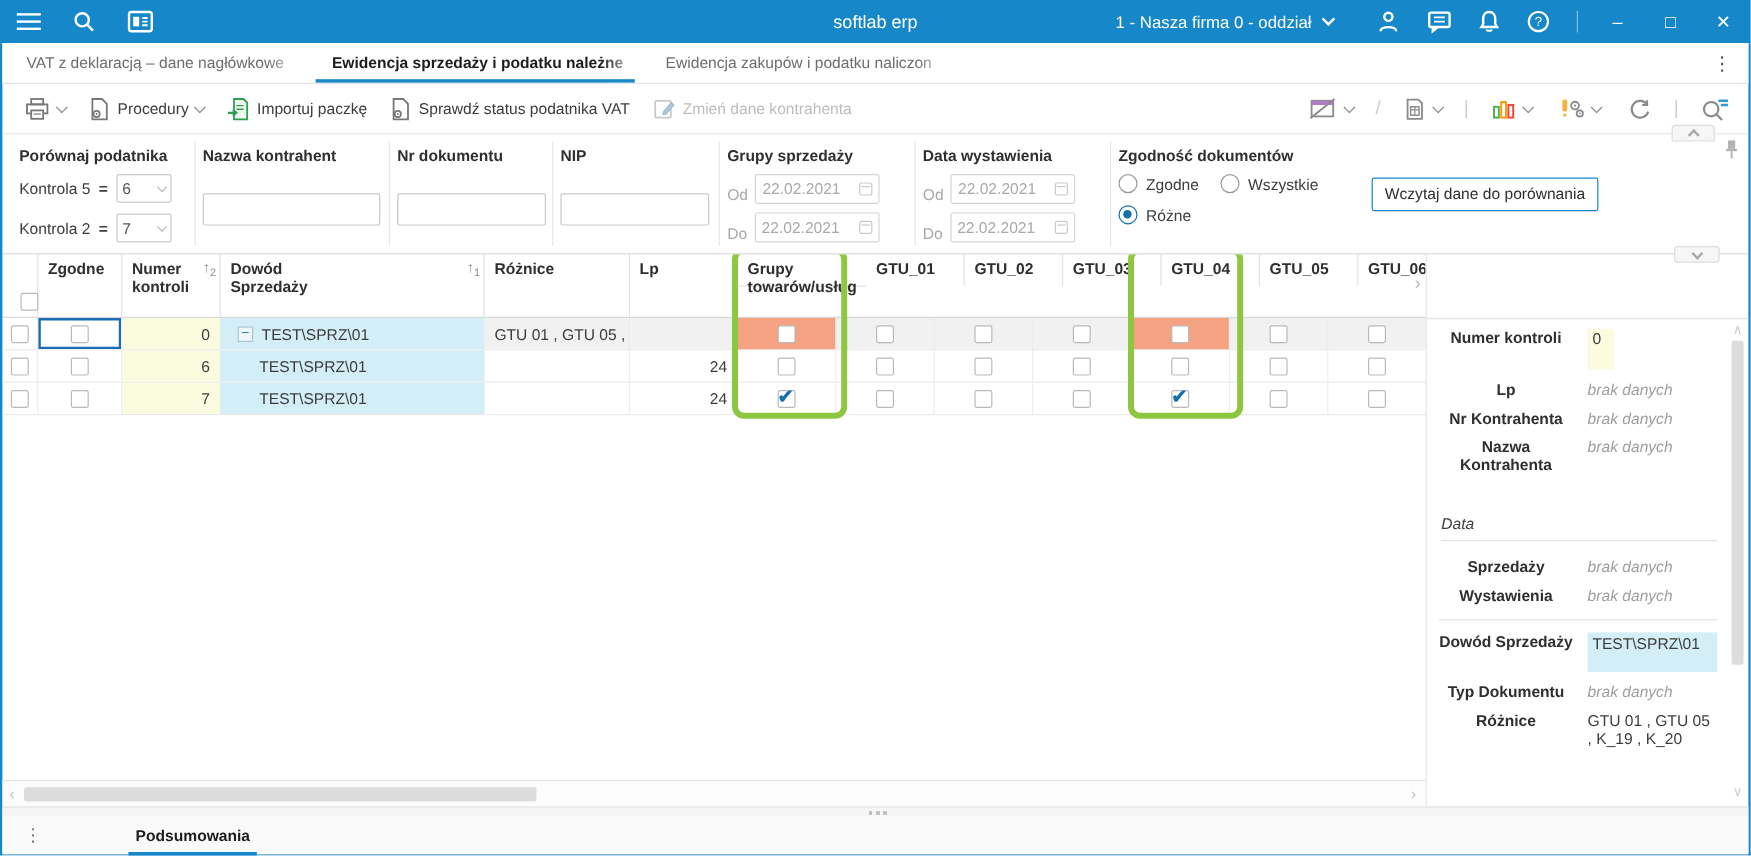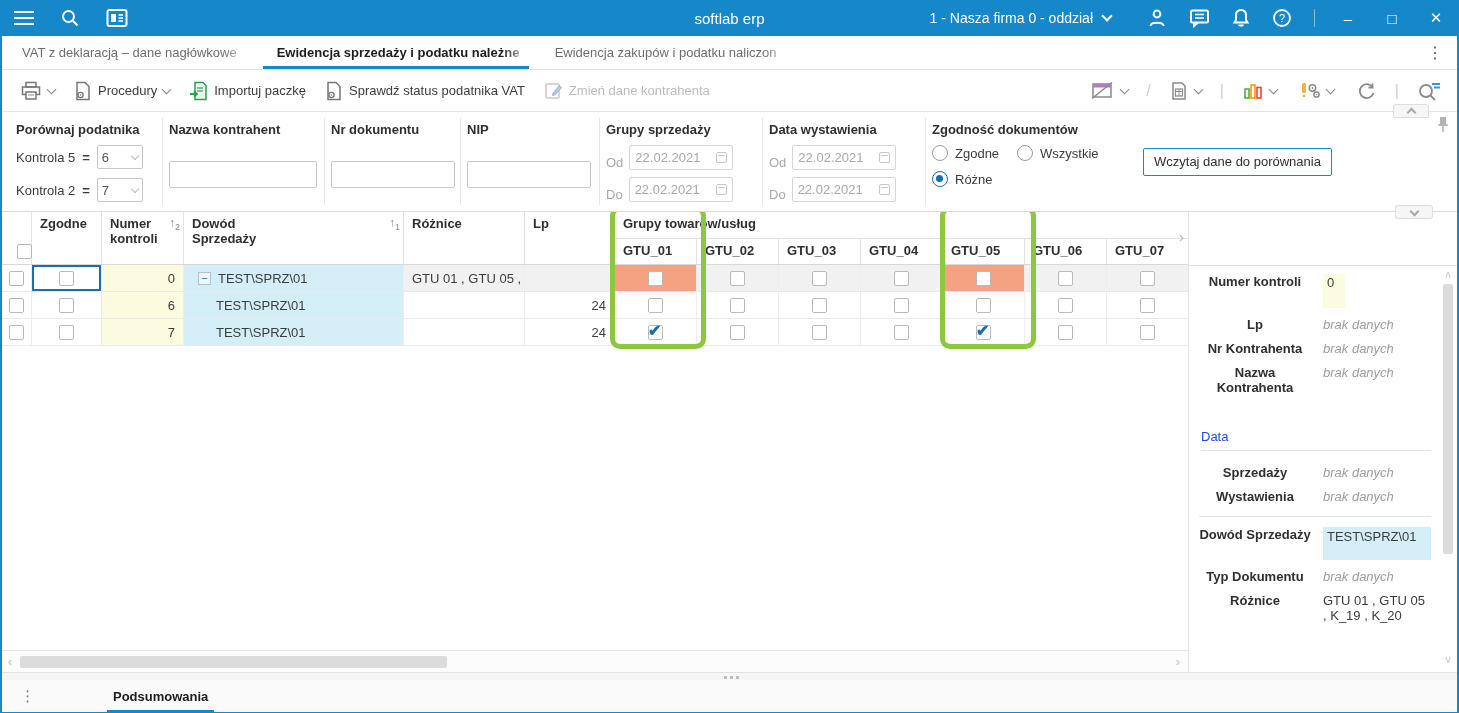--- a/index.html
+++ b/index.html
@@ -69,21 +69,21 @@
   .gridwrap { width:1186px; position:relative; overflow:hidden; }
   .grid { width:1210px; }
   .hrow, .trow { display:flex; }
   .c { flex:none; border-right:1px solid #ededed; overflow:hidden; white-space:nowrap; }
   .col-sel{width:30px}.col-zg{width:70px}.col-num{width:82px}.col-dow{width:220px}.col-roz{width:121px}.col-lp{width:90px}.col-gtu{width:82px}
   .hrow { height:53px; border-bottom:1px solid #d8d8d8; font-weight:bold; color:#2f2f2f; }
   .hcell { padding:4px 8px; position:relative; border-right:1px solid #e2e2e2; }
   .hcell .l2 { display:block; }
   .sort { position:absolute; top:4px; right:3px; font-weight:normal; color:#8a8a8a; font-size:12px; }
   .sort sub { font-size:9px; }
-  .gtuhead { display:flex; flex-direction:column;justify-content:space-between; }
+  .gtuhead { display:flex; flex-direction:row;justify-content:space-between; }
   .gtuhead .gh-top { height:27px; border-bottom:1px solid #e2e2e2; padding:4px 8px; }
   .gtuhead .gh-cols { display:flex; height:26px; }
   .gtuhead .gh-cols span { width:82px; padding:4px 8px; border-right:1px solid #e2e2e2; }
   .hdr-overflow { position:absolute; right:4px; top:16px; color:#b5b5b5; font-size:15px; cursor:pointer; }
   .selall { margin:28px 0 0 7px; }
   .trow { height:27px; border-bottom:1px solid #eaeaea; align-items:stretch; }
   .c.cell { display:flex; align-items:center; padding:0 8px; }
   .c.center { justify-content:center; }
   .c.right { justify-content:flex-end; }
   .cb { width:15px; height:15px; border:1px solid #b9b9b9; border-radius:2px; background:#fff; display:inline-block; position:relative; flex:none; cursor:pointer; }
@@ -108,21 +108,21 @@
   
   .details { width:269px; border-left:1px solid #e6e6e6; position:relative; }
   .d-spacer { height:54px; border-bottom:1px solid #e0e0e0; }
   .d-body { padding:8px 26px 0 10px; }
   .drow2 { display:flex; gap:12px; margin-bottom:9px; }
   .dlabel { width:112px; text-align:center; font-weight:bold; color:#2f2f2f; flex:none; }
   .dvalue { flex:1; color:#3c3c3c; }
   .muted { color:#9e9e9e; font-style:italic; }
   .chip-y { background:#fbfbdf; padding:1px 6px 18px 4px; min-width:22px; display:inline-block; }
   .chip-c { background:#d3eef7; padding:2px 6px 16px 4px; display:inline-block; min-width:108px; }
-  .d-section { color:#1d4ed8; margin:34px 0 4px 2px; padding-bottom:6px; border-bottom:1px solid #e3e3e3; }
+  .d-section { color:#404040; margin:34px 0 4px 2px; padding-bottom:6px; border-bottom:1px solid #e3e3e3;font-style:italic; }
   .d-div { border-bottom:1px solid #e3e3e3; margin:12px 0 10px; }
   .vscroll { position:absolute; right:2px; top:56px; bottom:6px; width:14px; }
   .vs-arrow { position:absolute; left:0; right:0; text-align:center; color:#ccc; font-size:11px; cursor:pointer; }
   .vs-thumb { position:absolute; left:2px; width:10px; top:16px; height:270px; background:#dcdcdc; border-radius:2px; cursor:pointer; }
 
   
   .splitter { height:8px; background:#f5f5f5; border-top:1px solid #e2e2e2; position:relative; }
   .grip { position:absolute; left:722px; top:3px; width:16px; height:3px; background:repeating-linear-gradient(to right,#bdbdbd 0 3px,transparent 3px 6px); }
   .bottombar { height:32px; background:#fafafa; display:flex; align-items:center; position:relative; }
   .bb-kebab { color:#777; font-size:15px; padding:0 10px 0 18px; letter-spacing:0; cursor:pointer; }

